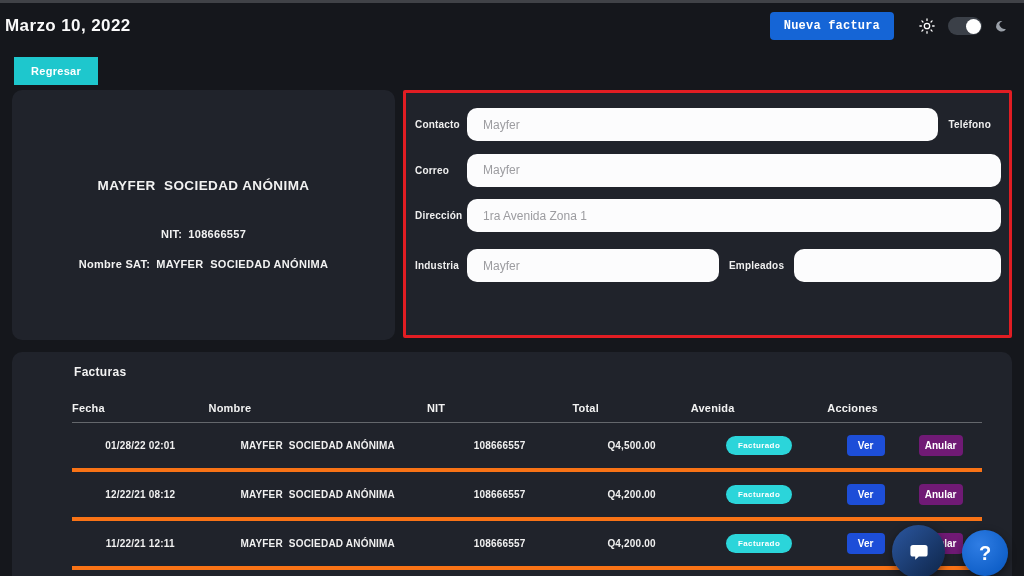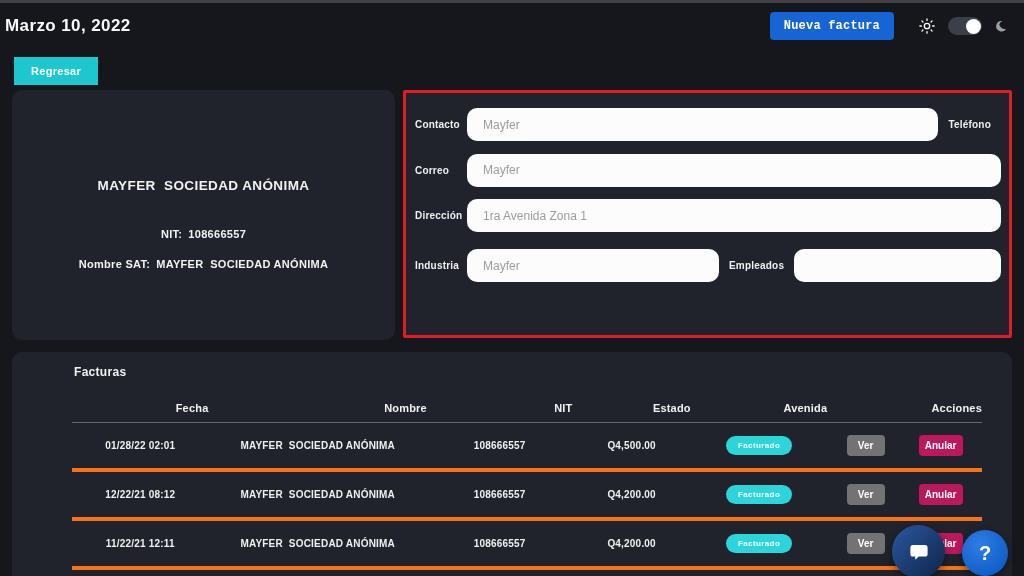--- a/index.html
+++ b/index.html
@@ -69,36 +69,36 @@
     position:absolute; top:352px; left:12px; right:12px; height:240px;
     background:#20232b; border-radius:10px 10px 0 0; padding-top:13px;
   }
   .invoices-title { font-size:12px; font-weight:700; letter-spacing:.3px; margin-left:62px; }
   .inv-table { margin:14px 30px 0 60px; }
   .t-row {
     display:grid; grid-template-columns:15% 24% 16% 13% 15% 17%;
     align-items:center;
   }
   .t-head { height:30px; border-bottom:1px solid #64676c; }
-  .t-head .cell { font-size:11px; font-weight:700; letter-spacing:.2px; text-align:right; }
+  .t-head .cell { font-size:11px; font-weight:700; letter-spacing:.2px; text-align:left; }
   .t-data { height:49px; border-bottom:4px solid #f97316; }
   .t-data .cell { font-size:10px; font-weight:700; letter-spacing:.2px; text-align:center; color:#f0f0f0; }
   .cell-estado, .cell-actions { display:flex; justify-content:center; align-items:center; }
   .badge {
     background:#2bd5da; color:#fff; font-size:8px; font-weight:700; letter-spacing:.4px;
     padding:5px 12px; border-radius:11px;
   }
   .cell-actions { gap:34px; }
   .btn-ver {
-    background:#737373; color:#fff; border:none; border-radius:4px;
+    background:#1d4ed8; color:#fff; border:none; border-radius:4px;
     font-family:inherit; font-size:10px; font-weight:700;
     width:38px; height:21px; cursor:pointer;
   }
   .btn-anular {
-    background:#be185d; color:#fff; border:none; border-radius:4px;
+    background:#701a75; color:#fff; border:none; border-radius:4px;
     font-family:inherit; font-size:10px; font-weight:700;
     width:44px; height:21px; cursor:pointer;
   }
 
   
   .chat-fab {
     position:absolute; left:892px; top:525px; width:53px; height:53px; border-radius:50%;
     background:linear-gradient(135deg,#2b57a0 0%,#122c55 85%);
     display:flex; align-items:center; justify-content:center; cursor:pointer;
     box-shadow:0 3px 8px rgba(0,0,0,.45);
@@ -183,21 +183,21 @@
 </div>
 
 <section class="invoices-card">
   <div class="invoices-title">Facturas</div>
   <div class="inv-table">
 
     <div class="t-row t-head">
       <div class="cell">Fecha</div>
       <div class="cell">Nombre</div>
       <div class="cell">NIT</div>
-      <div class="cell">Estado</div>
+      <div class="cell">Total</div>
       <div class="cell">Avenida</div>
       <div class="cell">Acciones</div>
     </div>
 
     <div class="t-row t-data">
       <div class="cell">01/28/22 02:01</div>
       <div class="cell ws-pre">MAYFER  SOCIEDAD ANÓNIMA</div>
       <div class="cell">108666557</div>
       <div class="cell">Q4,500.00</div>
       <div class="cell cell-estado">

